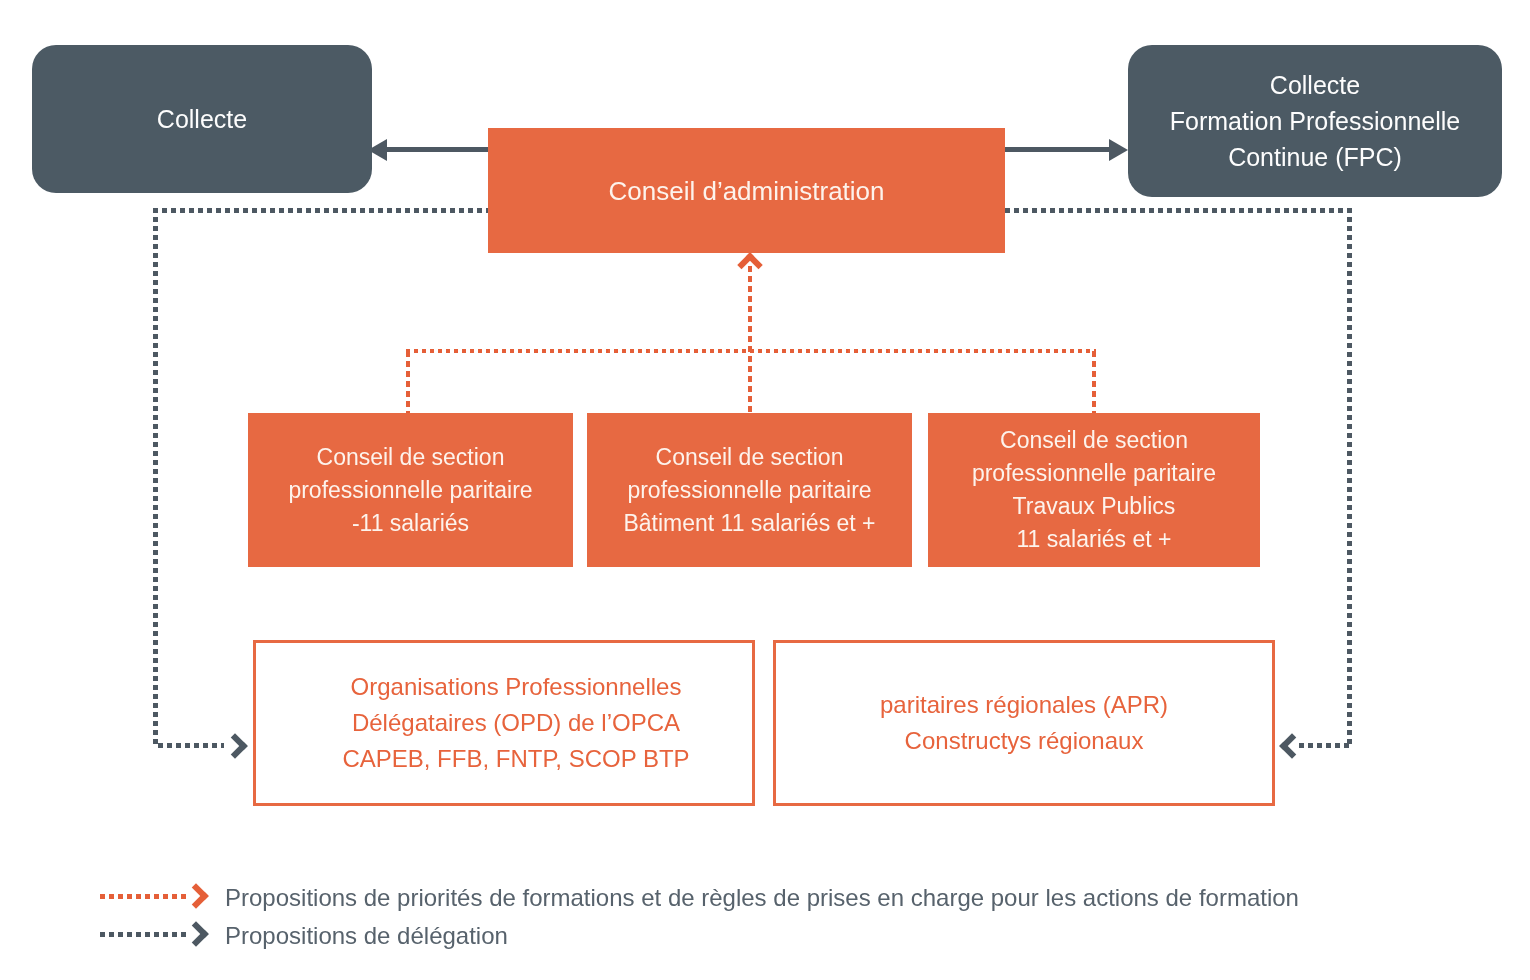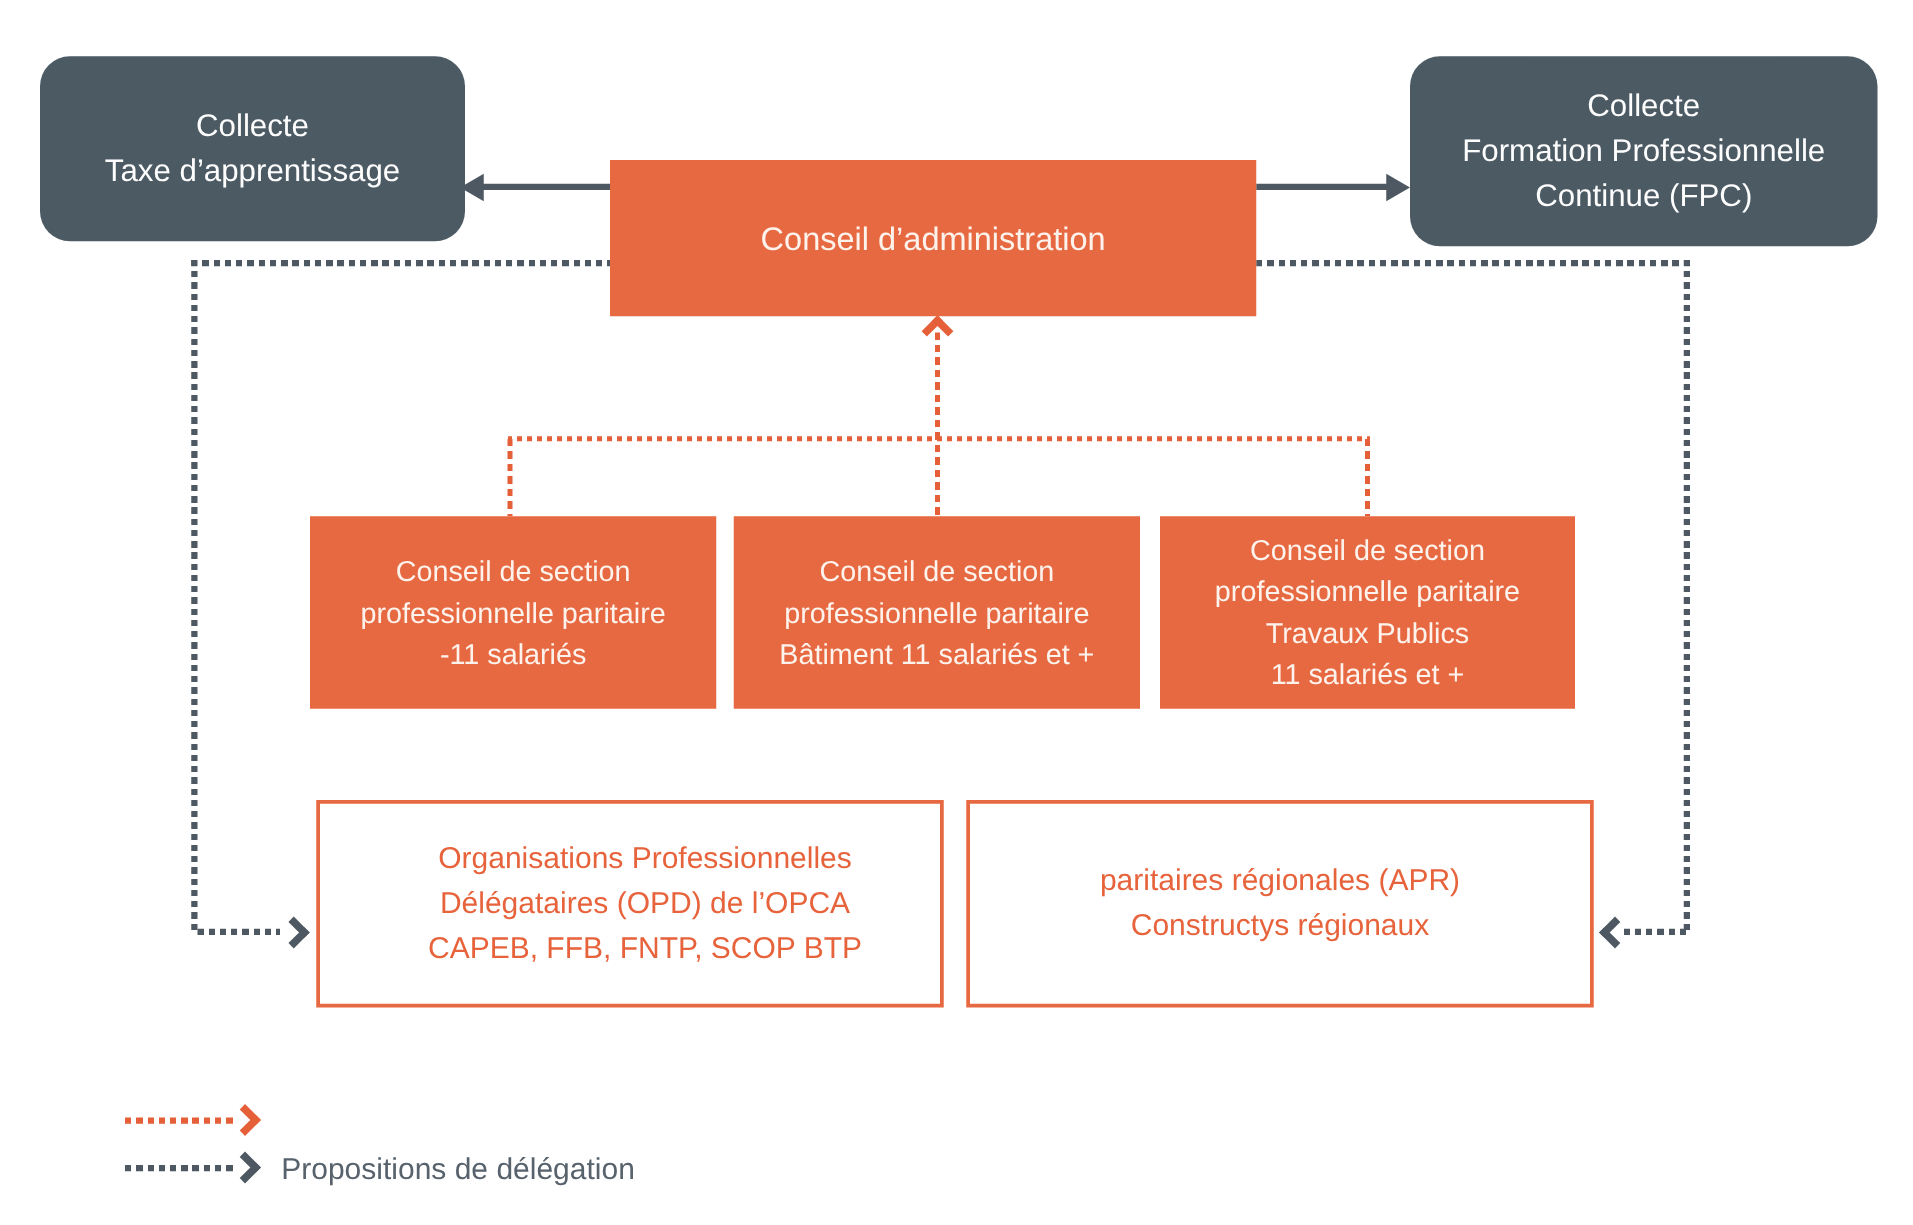--- a/index.html
+++ b/index.html
@@ -59,21 +59,20 @@
   <div class="chev chev-gray chev-left" style="left:1283px;top:737px;"></div>
 
   <div class="seg dot-h-orange" style="left:406px;top:349px;width:690px;"></div>
   <div class="seg dot-v-orange" style="left:406px;top:351px;height:62px;"></div>
   <div class="seg dot-v-orange" style="left:748px;top:266px;height:147px;"></div>
   <div class="seg dot-v-orange" style="left:1092px;top:351px;height:62px;"></div>
   <div class="chev chev-orange chev-up" style="left:741px;top:256px;"></div>
 
   <div class="node slate" style="left:32px;top:45px;width:340px;height:148px;">
     <div>Collecte</div>
-    <div>Taxe d’apprentissage</div>
   </div>
   <div class="node slate" style="left:1128px;top:45px;width:374px;height:152px;">
     <div>Collecte</div>
     <div>Formation Professionnelle</div>
     <div>Continue (FPC)</div>
   </div>
 
   <div id="main-box" class="node orangebox" style="left:488px;top:128px;width:517px;height:125px;gap:12px;">
     <div>Conseil d’administration</div>
   </div>
@@ -100,18 +99,19 @@
     <div>Délégataires (OPD) de l’OPCA</div>
     <div>CAPEB, FFB, FNTP, SCOP BTP</div>
   </div>
   <div class="node outline" style="left:773px;top:640px;width:502px;height:166px;">
     <div>paritaires régionales (APR)</div>
     <div>Constructys régionaux</div>
   </div>
 
   <div class="seg dot-h-orange" style="left:100px;top:894px;width:88px;height:5px;background:repeating-linear-gradient(90deg,#e55f38 0 5px,transparent 5px 9px);"></div>
   <div class="chev chev-orange chev-right" style="left:187px;top:887px;"></div>
+  <div class="legend-label" style="left:225px;top:884px;">Propositions de priorités de formations et de règles de prises en charge pour les actions de formation</div>
 
   <div class="seg dot-h-gray" style="left:100px;top:932px;width:88px;"></div>
   <div class="chev chev-gray chev-right" style="left:187px;top:925px;"></div>
   <div class="legend-label" style="left:225px;top:922px;">Propositions de délégation</div>
 
 </div>
 
 </body></html>

